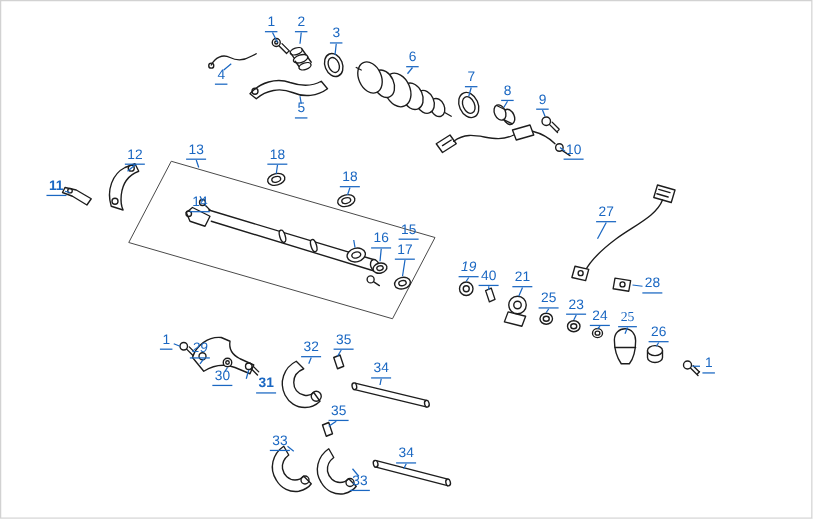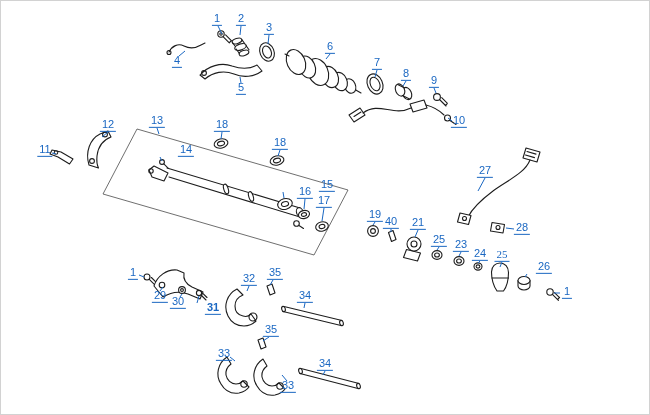--- a/index.html
+++ b/index.html
@@ -290,41 +290,41 @@
       <span class="part-label" style="left: 216px; top: 19px;">1</span>
       <span class="part-label" style="left: 240px; top: 19px;">2</span>
       <span class="part-label" style="left: 268px; top: 28px;">3</span>
       <span class="part-label" style="left: 176px; top: 61px;">4</span>
       <span class="part-label" style="left: 240px; top: 88px;">5</span>
       <span class="part-label" style="left: 329px; top: 47px;">6</span>
       <span class="part-label" style="left: 376px; top: 63px;">7</span>
       <span class="part-label" style="left: 405px; top: 74px;">8</span>
       <span class="part-label" style="left: 433px; top: 81px;">9</span>
       <span class="part-label" style="left: 458px; top: 121px;">10</span>
-      <span class="part-label" style="left: 44px; top: 150px;">11</span>
+      <span class="part-label" style="left: 44px; top: 150px; font-weight: bold;">11</span>
       <span class="part-label" style="left: 107px; top: 125px;">12</span>
       <span class="part-label" style="left: 156px; top: 121px;">13</span>
-      <span class="part-label" style="left: 159px; top: 150px; margin-left: 26px;">14</span>
+      <span class="part-label" style="left: 159px; top: 163px;">14</span>
       <span class="part-label" style="left: 221px; top: 125px;">18</span>
       <span class="part-label" style="left: 279px; top: 143px;">18</span>
       <span class="part-label" style="left: 282px; top: 185px; margin-left: 44px;">15</span>
       <span class="part-label" style="left: 304px; top: 192px;">16</span>
       <span class="part-label" style="left: 323px; top: 201px;">17</span>
-      <span class="part-label" style="left: 374px; top: 215px;">19</span>
+      <span class="part-label" style="left: 374px; top: 215px; font-style: italic;">19</span>
       <span class="part-label" style="left: 390px; top: 222px;">40</span>
       <span class="part-label" style="left: 417px; top: 223px;">21</span>
       <span class="part-label" style="left: 438px; top: 240px;">25</span>
       <span class="part-label" style="left: 460px; top: 245px;">23</span>
       <span class="part-label" style="left: 479px; top: 254px;">24</span>
       <span class="part-label" style="left: 501px; top: 255px; font-family: Liberation Serif, serif;">25</span>
-      <span class="part-label" style="left: 526px; top: 267px; margin-left: 17px;">26</span>
+      <span class="part-label" style="left: 526px; top: 267px;">26</span>
       <span class="part-label" style="left: 484px; top: 171px;">27</span>
       <span class="part-label" style="left: 521px; top: 228px;">28</span>
       <span class="part-label" style="left: 132px; top: 273px;">1</span>
-      <span class="part-label" style="left: 159px; top: 296px;">29</span>
+      <span class="part-label" style="left: 159px; top: 280px; font-style: italic;">29</span>
       <span class="part-label" style="left: 177px; top: 302px;">30</span>
       <span class="part-label" style="left: 212px; top: 308px; font-weight: bold;">31</span>
       <span class="part-label" style="left: 248px; top: 279px;">32</span>
       <span class="part-label" style="left: 274px; top: 273px;">35</span>
       <span class="part-label" style="left: 304px; top: 296px;">34</span>
       <span class="part-label" style="left: 270px; top: 330px;">35</span>
       <span class="part-label" style="left: 223px; top: 354px;">33</span>
       <span class="part-label" style="left: 324px; top: 364px;">34</span>
       <span class="part-label" style="left: 287px; top: 386px;">33</span>
       <span class="part-label" style="left: 566px; top: 292px;">1</span>

